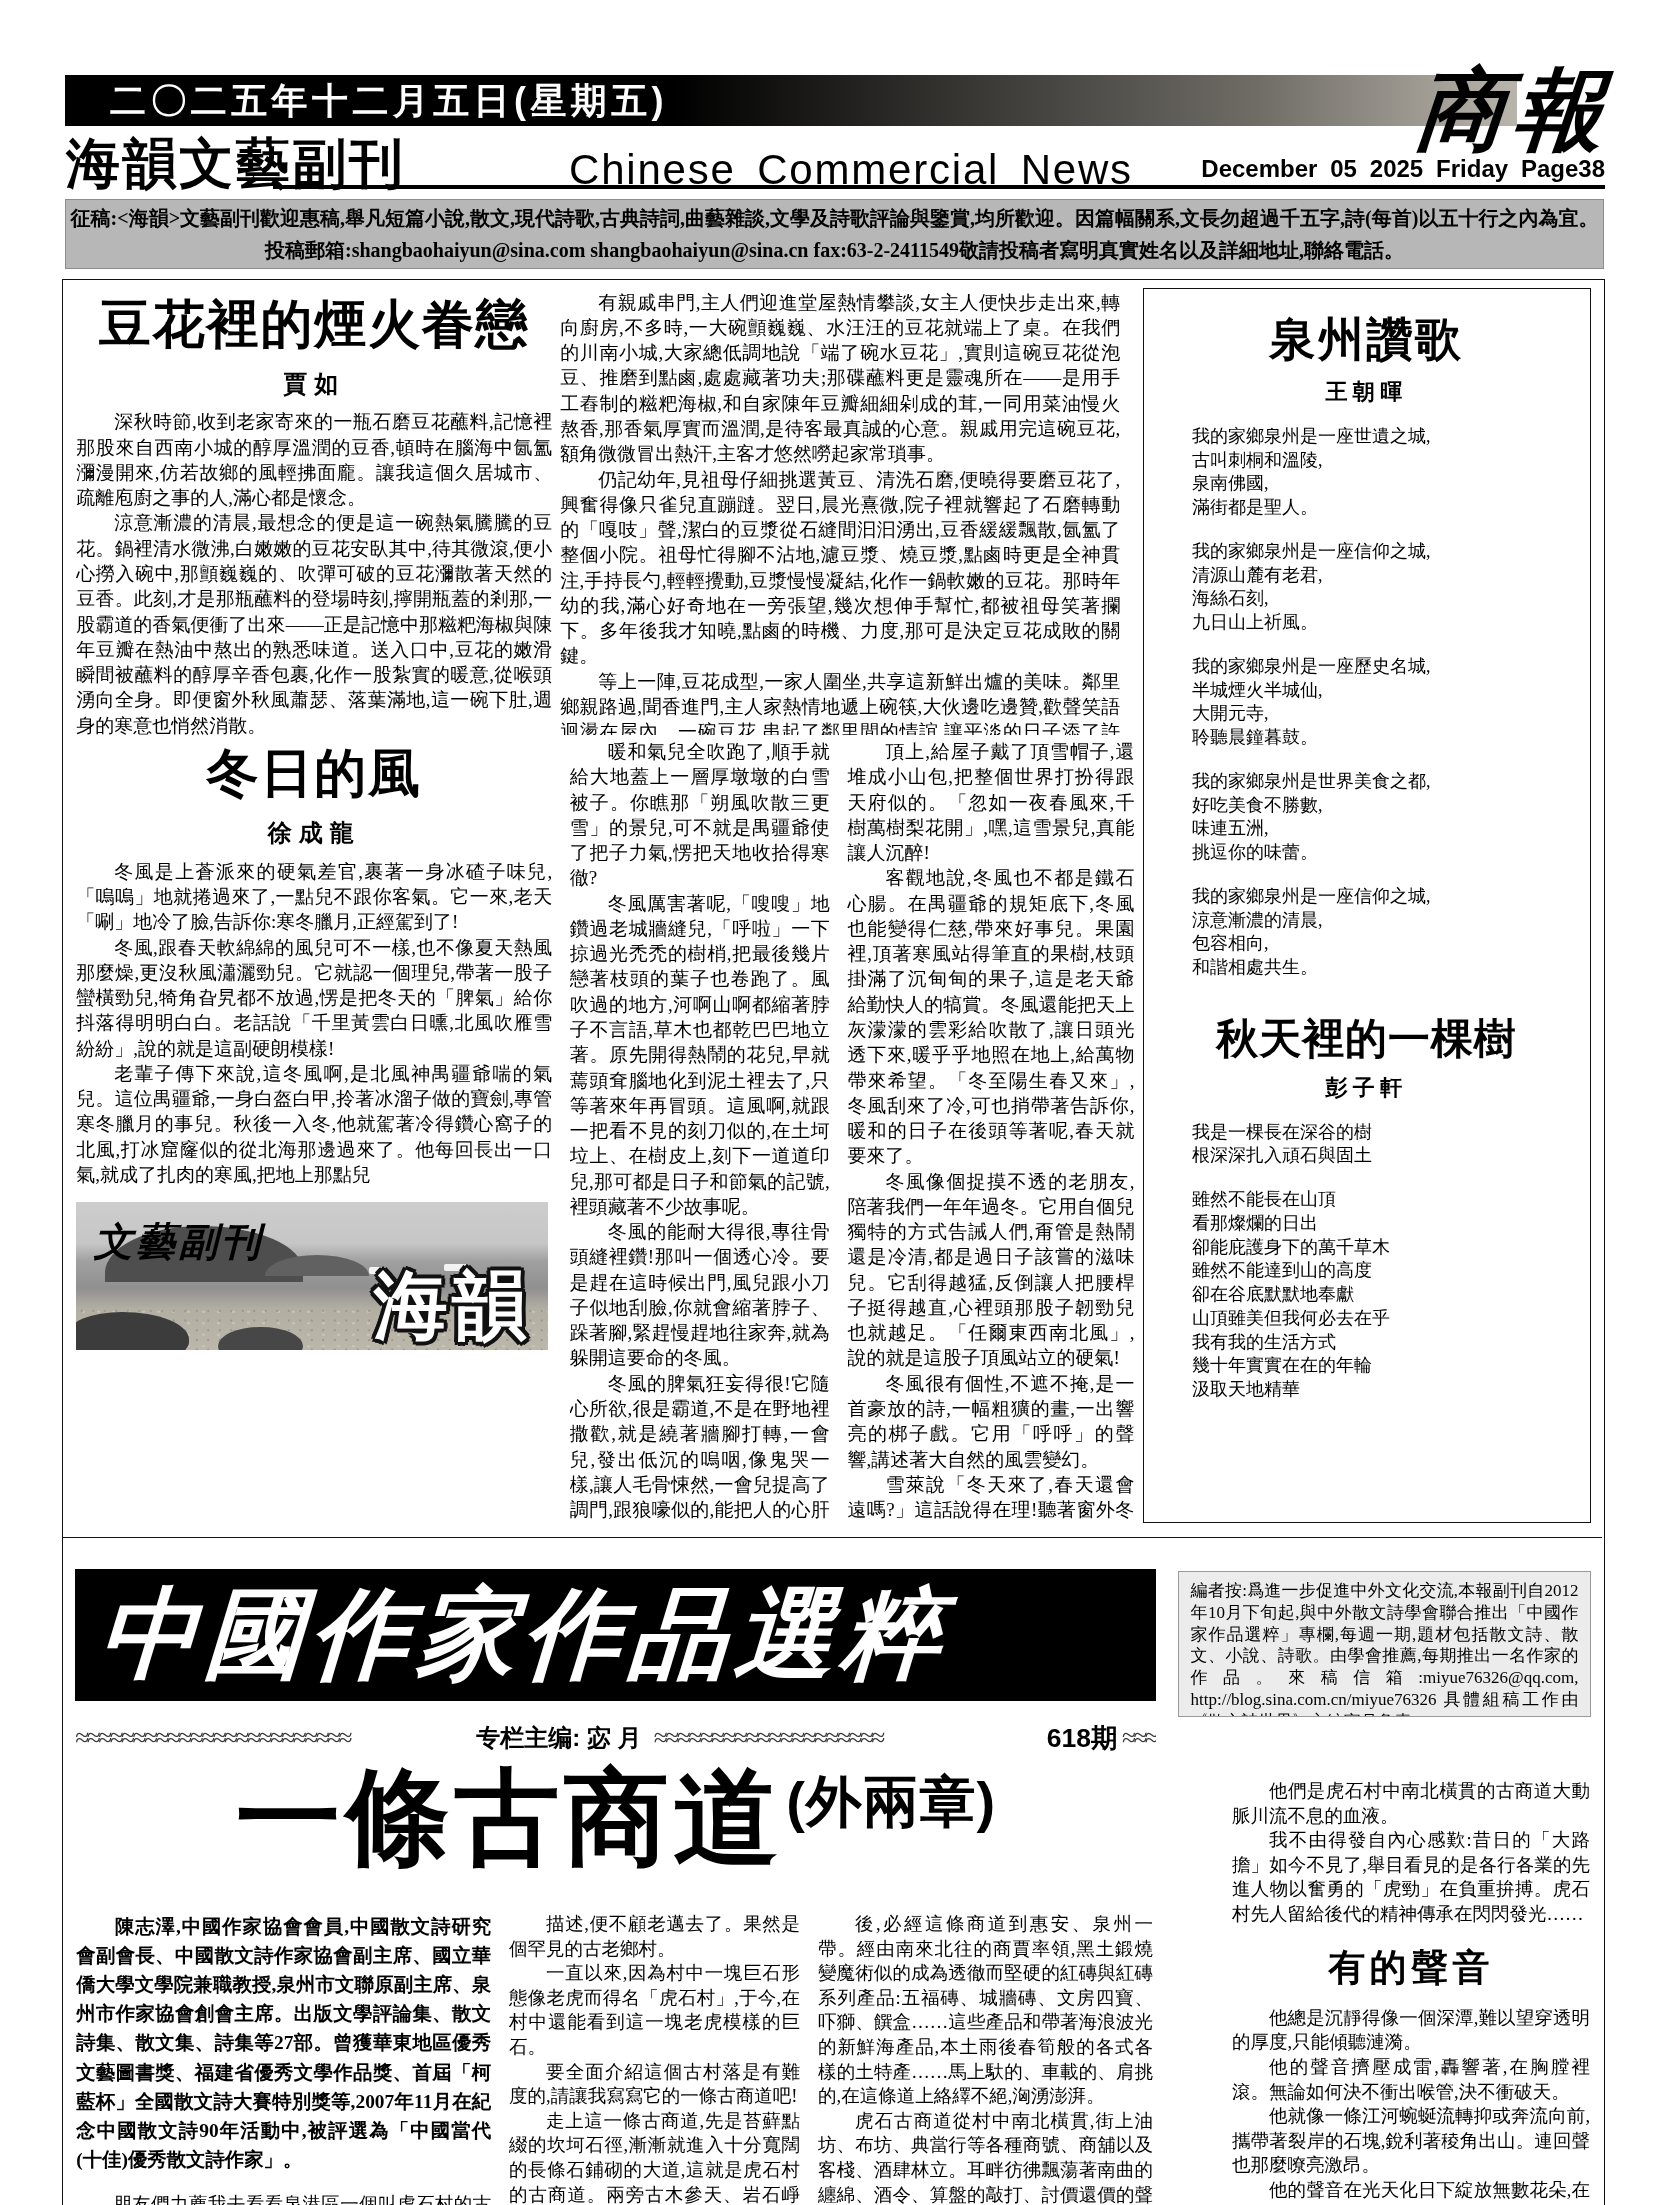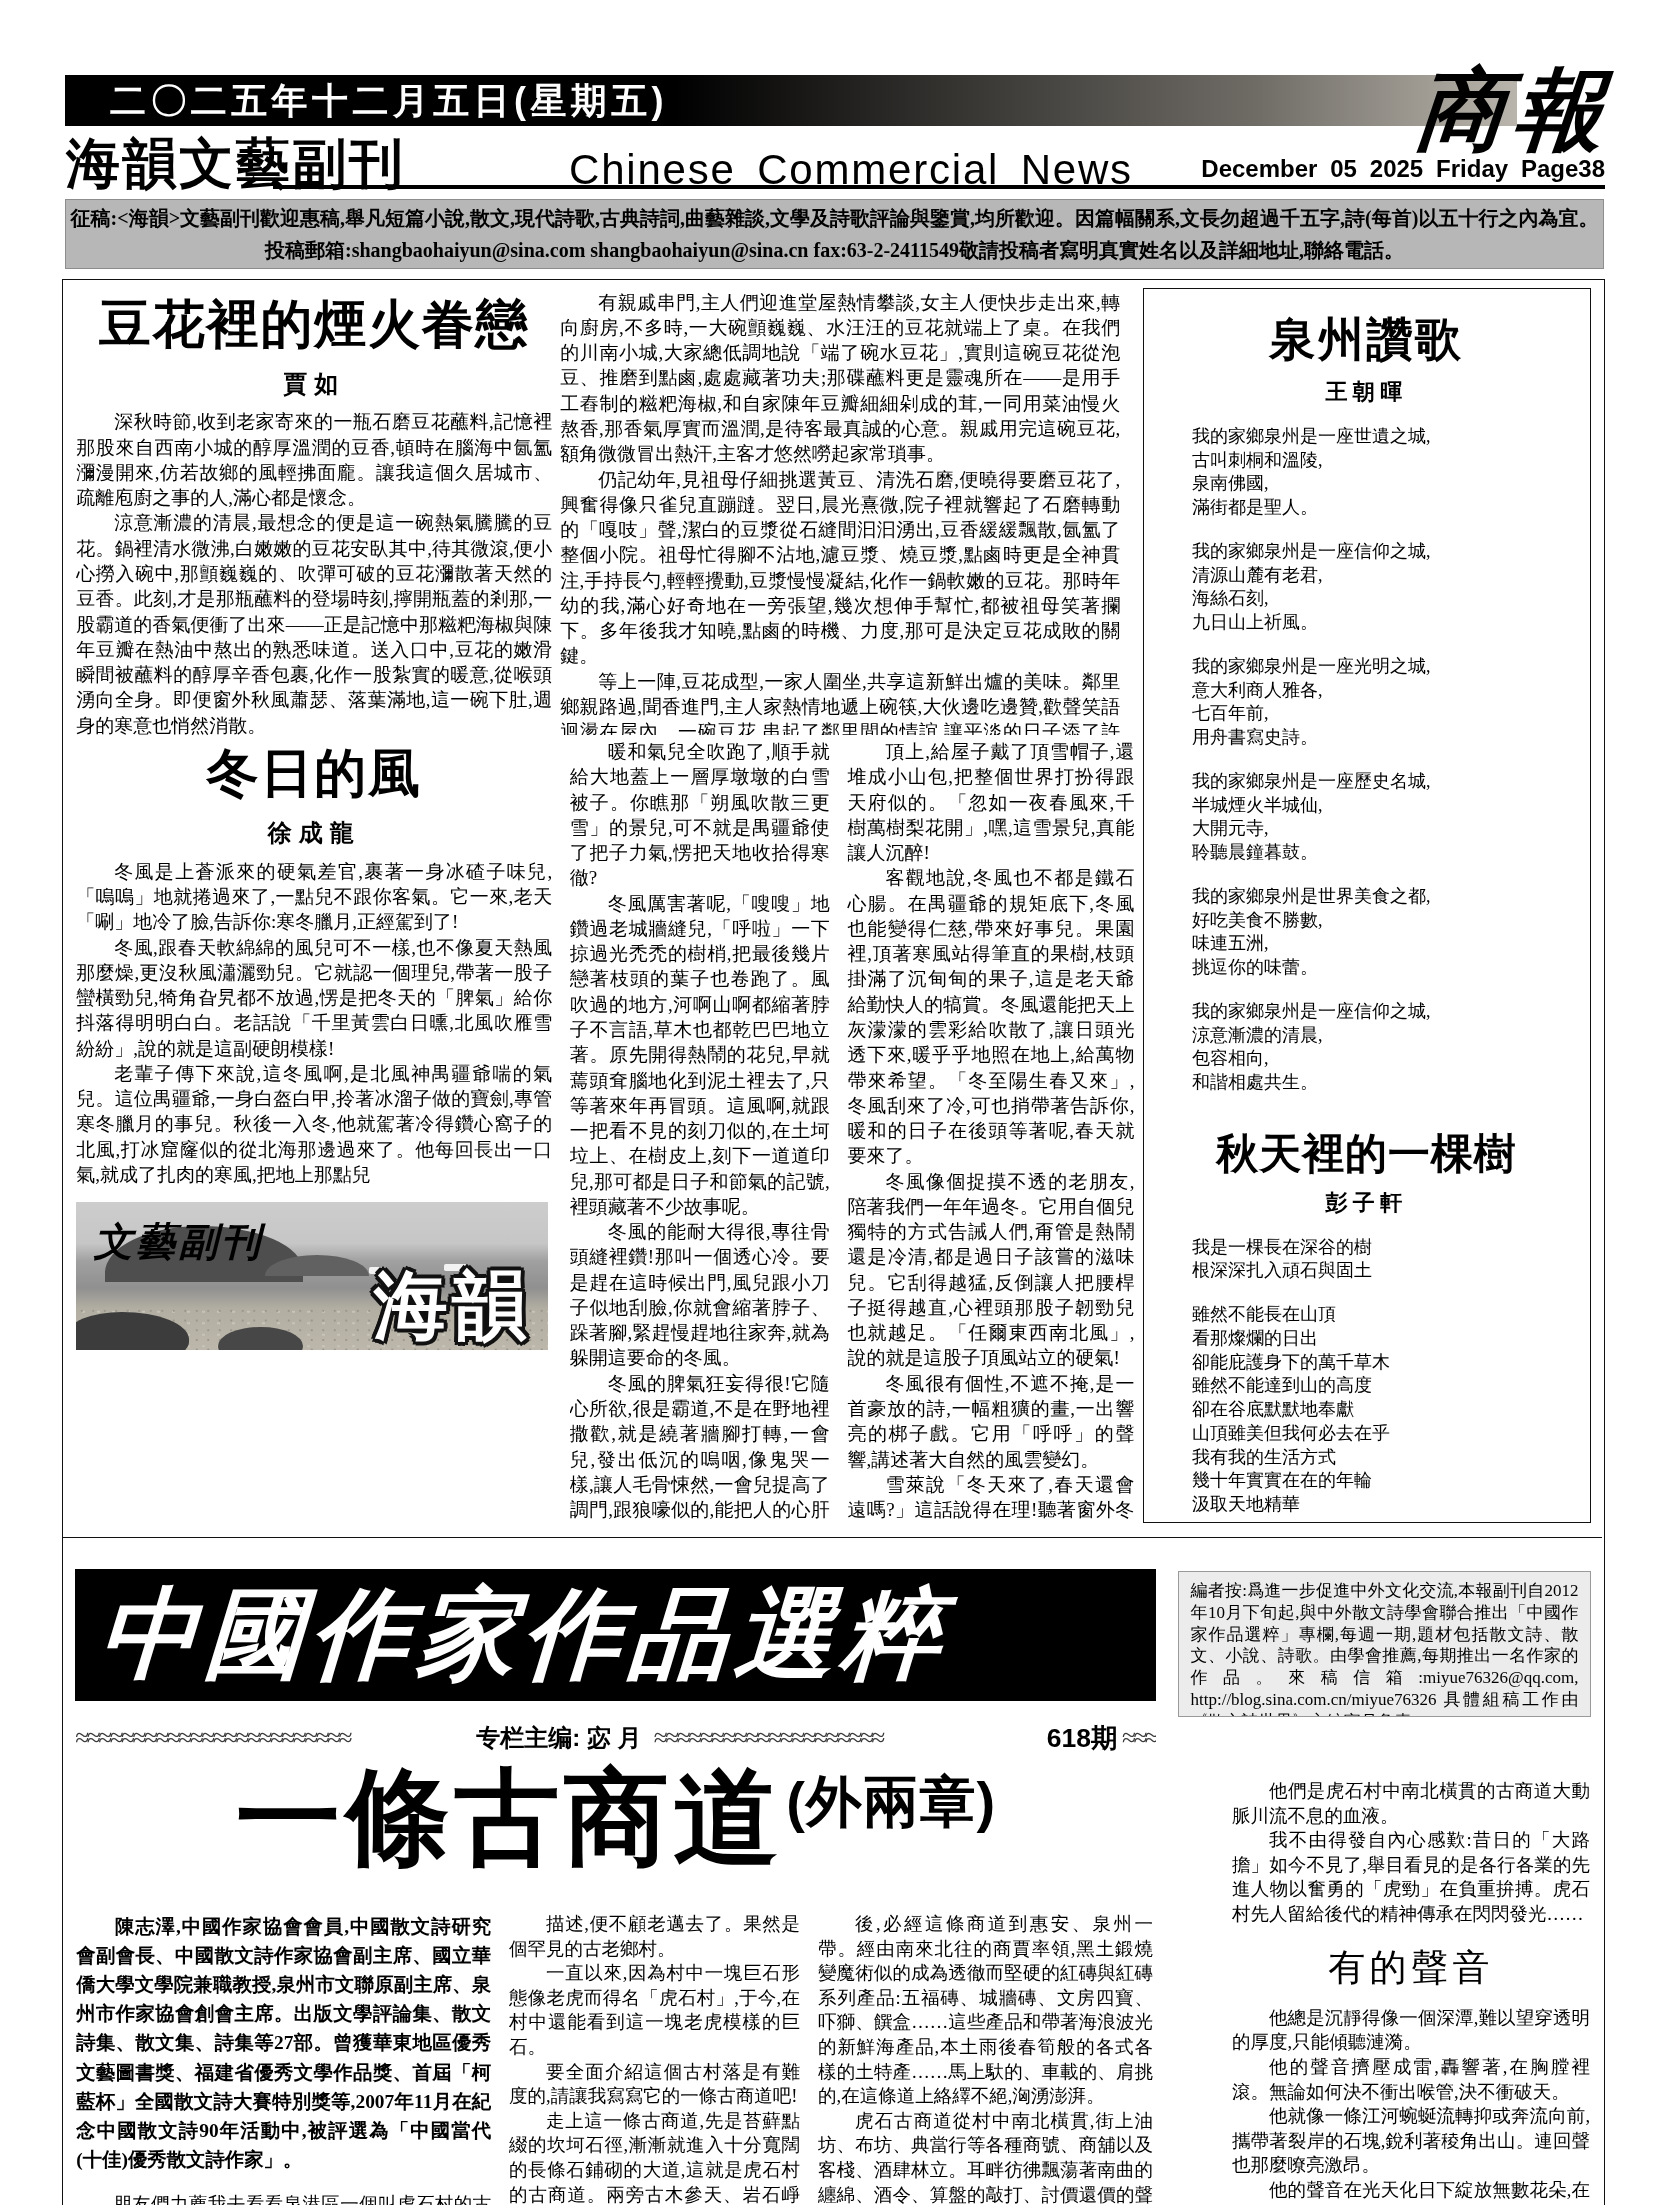--- a/index.html
+++ b/index.html
@@ -105,21 +105,21 @@
   .headline .suffix{font-family:"Liberation Sans",sans-serif;font-weight:900;font-size:56px;
     margin-left:3.5px;letter-spacing:0.9px;}
 
   .f-col{position:absolute;overflow:hidden;}
   .f-col p{margin:0;font-size:18.5px;line-height:1.33;text-align:justify;text-indent:2em;}
   .bio p{font-weight:700;font-size:19.4px;line-height:1.5;text-indent:2em;}
   .fc1{left:13.2px;top:1632px;width:415px;height:426px;}
   .fcA{left:446px;top:1632px;width:291px;height:426px;}
   .fcB{left:755px;top:1632px;width:335px;height:964px;}
   .fc3{left:1169px;top:1499px;width:358px;height:1103px;}
-  .sub-head{font-family:"Liberation Sans",sans-serif;font-weight:400;font-size:37px;
+  .sub-head{font-family:"Liberation Sans",sans-serif;font-weight:700;font-size:37px;
     text-align:center;margin:16px 0 13.2px 0;letter-spacing:4.4px;}
 </style>
 </head>
 <body>
 
 <div class="page">
 
   <div class="datebar">二〇二五年十二月五日(星期五)</div>
   <div class="brand">商報</div>
   <div class="masthead-cn">海韻文藝副刊</div>
@@ -202,26 +202,20 @@
               <div>泉南佛國,</div>
               <div>滿街都是聖人。</div>
             </div>
             <div class="stanza">
               <div>我的家鄉泉州是一座信仰之城,</div>
               <div>清源山麓有老君,</div>
               <div>海絲石刻,</div>
               <div>九日山上祈風。</div>
             </div>
             <div class="stanza">
-              <div>我的家鄉泉州是一座光明之城,</div>
-              <div>意大利商人雅各,</div>
-              <div>七百年前,</div>
-              <div>用舟書寫史詩。</div>
-            </div>
-            <div class="stanza">
               <div>我的家鄉泉州是一座歷史名城,</div>
               <div>半城煙火半城仙,</div>
               <div>大開元寺,</div>
               <div>聆聽晨鐘暮鼓。</div>
             </div>
             <div class="stanza">
               <div>我的家鄉泉州是世界美食之都,</div>
               <div>好吃美食不勝數,</div>
               <div>味連五洲,</div>
               <div>挑逗你的味蕾。</div>

